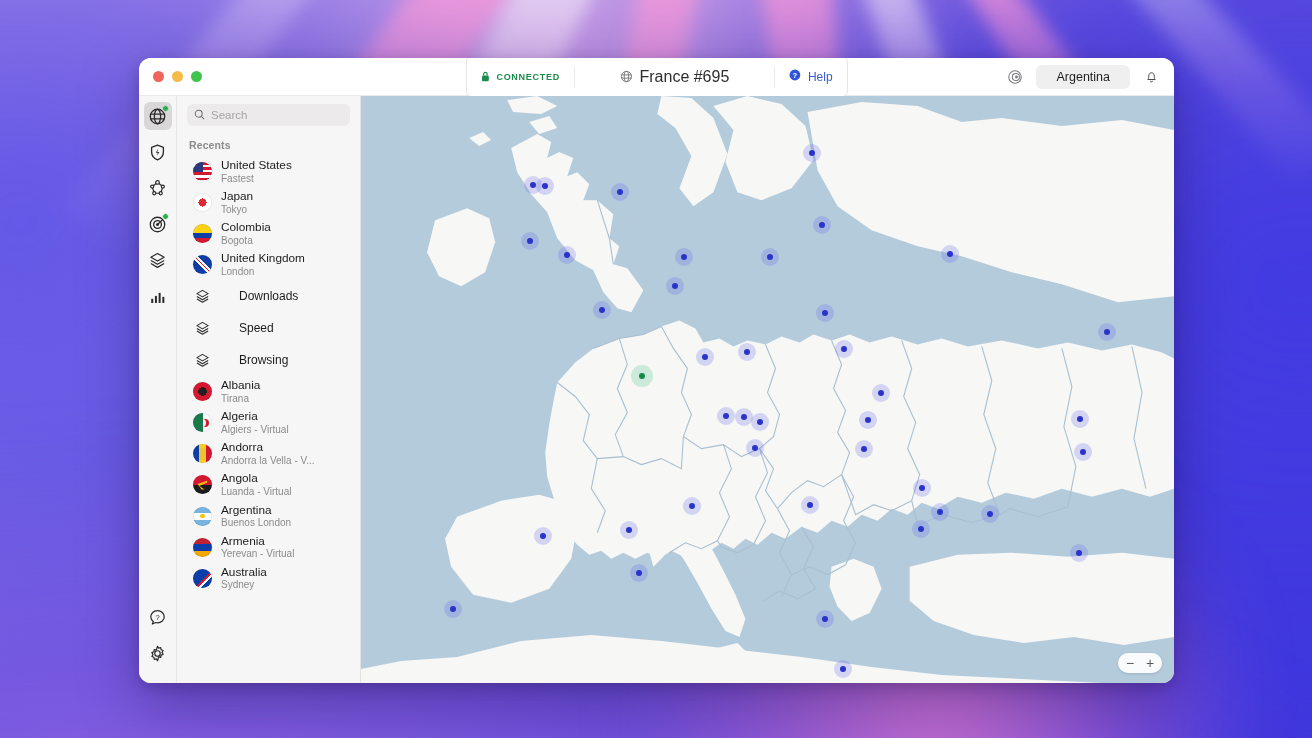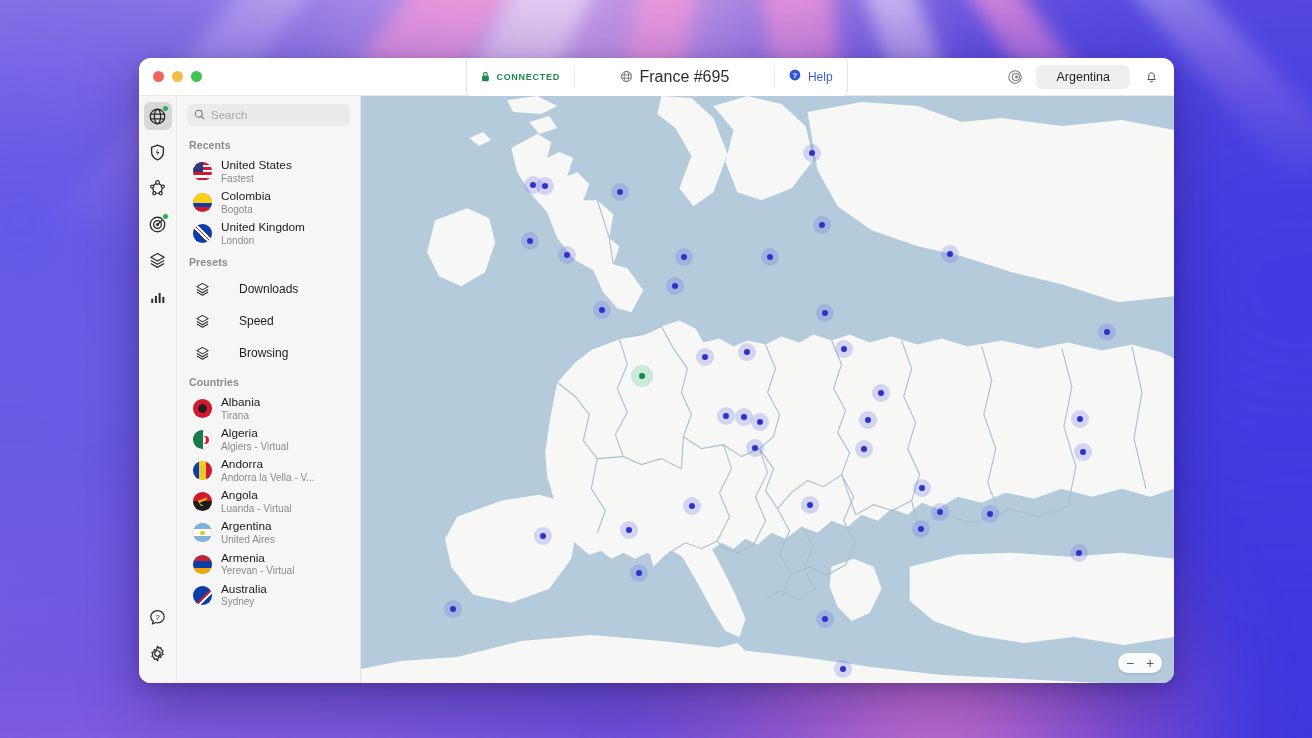--- a/index.html
+++ b/index.html
@@ -370,34 +370,40 @@
             <div class="row">
               <span class="flag" style="background:repeating-linear-gradient(180deg,#d4182f 0 2.6px,#fff 2.6px 5.2px)">
                 <span style="position:absolute;left:0;top:0;width:52%;height:54%;background:#2a3a7a"></span>
               </span>
               <span class="row-txt">
                 <span class="row-name">United States</span>
                 <span class="row-sub">Fastest</span>
               </span>
             </div>
             <div class="row">
+              <span class="flag" style="background:radial-gradient(circle at 50% 50%, #e02a33 0 30%, #fff 30.5% 100%)"></span>
+              <span class="row-txt">
+                <span class="row-name">Japan</span>
+                <span class="row-sub">Tokyo</span>
+              </span>
+            </div>
+            <div class="row">
               <span class="flag" style="background:linear-gradient(180deg,#fcd116 0 50%,#0b3ea8 50% 75%,#d4182f 75% 100%)"></span>
               <span class="row-txt">
                 <span class="row-name">Colombia</span>
                 <span class="row-sub">Bogota</span>
               </span>
             </div>
             <div class="row">
               <span class="flag" style="background:linear-gradient(45deg,#0b3ea8 40%,#fff 40% 48%,#d4182f 48% 52%,#fff 52% 60%,#0b3ea8 60%)"></span>
               <span class="row-txt">
                 <span class="row-name">United Kingdom</span>
                 <span class="row-sub">London</span>
               </span>
             </div>
-            <div class="sec-head">Presets</div>
             <div class="row preset">
               <span class="preset-ico">
                 <svg width="17" height="17" viewBox="0 0 20 20">
                   <path d="M10 2.8l6.6 3.8-6.6 3.8-6.6-3.8z" fill="none" stroke="#2b2b2d" stroke-width="1.25" stroke-linejoin="round"></path>
                   <path d="M3.4 10l6.6 3.8L16.6 10" fill="none" stroke="#2b2b2d" stroke-width="1.25" stroke-linejoin="round"></path>
                   <path d="M3.4 13l6.6 3.8L16.6 13" fill="none" stroke="#2b2b2d" stroke-width="1.25" stroke-linejoin="round"></path>
                 </svg>
               </span>
               <span class="preset-name">Downloads</span>
             </div>
@@ -414,21 +420,20 @@
             <div class="row preset">
               <span class="preset-ico">
                 <svg width="17" height="17" viewBox="0 0 20 20">
                   <path d="M10 2.8l6.6 3.8-6.6 3.8-6.6-3.8z" fill="none" stroke="#2b2b2d" stroke-width="1.25" stroke-linejoin="round"></path>
                   <path d="M3.4 10l6.6 3.8L16.6 10" fill="none" stroke="#2b2b2d" stroke-width="1.25" stroke-linejoin="round"></path>
                   <path d="M3.4 13l6.6 3.8L16.6 13" fill="none" stroke="#2b2b2d" stroke-width="1.25" stroke-linejoin="round"></path>
                 </svg>
               </span>
               <span class="preset-name">Browsing</span>
             </div>
-            <div class="sec-head">Countries</div>
             <div class="row">
               <span class="flag" style="background:radial-gradient(circle at 50% 50%, #231f20 0 32%, #d4182f 32.5% 100%)"></span>
               <span class="row-txt">
                 <span class="row-name">Albania</span>
                 <span class="row-sub">Tirana</span>
               </span>
             </div>
             <div class="row">
               <span class="flag" style="background:linear-gradient(90deg,#1a7a4c 0 50%,#fff 50% 100%)">
                 <span style="position:absolute;left:44%;top:28%;width:42%;height:44%;border-radius:50%;box-shadow:inset -3px 0 0 #d4182f"></span>
@@ -455,21 +460,21 @@
                 <span class="row-name">Angola</span>
                 <span class="row-sub">Luanda - Virtual</span>
               </span>
             </div>
             <div class="row">
               <span class="flag" style="background:linear-gradient(180deg,#79b4e0 0 33%,#fff 33% 66%,#79b4e0 66% 100%)">
                 <span style="position:absolute;left:38%;top:38%;width:24%;height:24%;border-radius:50%;background:#f2c40c"></span>
               </span>
               <span class="row-txt">
                 <span class="row-name">Argentina</span>
-                <span class="row-sub">United Aires</span>
+                <span class="row-sub">Buenos London</span>
               </span>
             </div>
             <div class="row">
               <span class="flag" style="background:linear-gradient(180deg,#c02230 0 33%,#0b3ea8 33% 66%,#f2a800 66% 100%)"></span>
               <span class="row-txt">
                 <span class="row-name">Armenia</span>
                 <span class="row-sub">Yerevan - Virtual</span>
               </span>
             </div>
             <div class="row">

